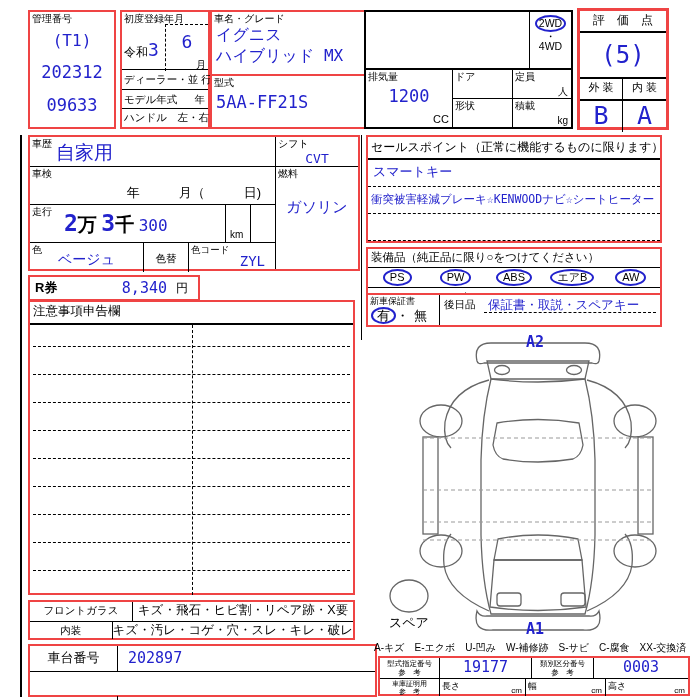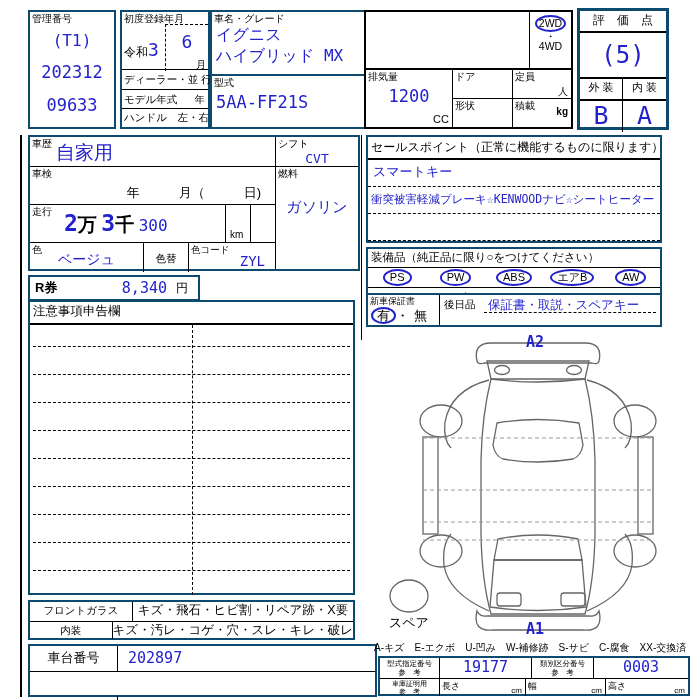--- a/index.html
+++ b/index.html
@@ -1,18 +1,18 @@
 <!DOCTYPE html>
 <html><head>
 <meta charset="utf-8">
 <style>
   html,body{margin:0;padding:0;background:#fff;}
   #sheet{position:relative;width:700px;height:700px;background:#fff;
          font-family:"Liberation Sans",sans-serif;color:#000;overflow:hidden;}
-  .box{position:absolute;border:2px solid #0c4a6e;box-sizing:border-box;background:#fff;}
+  .box{position:absolute;border:2px solid #ef4444;box-sizing:border-box;background:#fff;}
   .cell{position:relative;box-sizing:border-box;}
   .lab{font-size:10px;line-height:11px;color:#000;}
   .lab-abs{position:absolute;top:1px;left:2px;font-size:10px;line-height:11px;white-space:nowrap;}
   .v{color:#2222cc;font-family:"DejaVu Sans Mono","Liberation Sans",monospace;}
   .row{display:flex;}
   .grow{flex:1;}
   .hline{position:absolute;background:#000;}
   .circ{border:2px solid #2222cc;border-radius:50%;padding:0 5px;display:inline-block;line-height:13px;}
   .dashline{position:absolute;border-top:1.5px dashed #000;height:0;}
   svg text{font-family:"DejaVu Sans Mono","Liberation Sans",monospace;}
@@ -87,21 +87,21 @@
             <div class="lab-abs">形状</div>
           </div>
       </div>
       <div class="grow" style="border-left:1px solid #000;">
         <div class="cell" style="height:50%;border-bottom:1px solid #000;">
           <div class="lab-abs">定員</div>
           <div class="lab" style="position:absolute;right:3px;bottom:1px;">人</div>
         </div>
         <div class="cell" style="height:50%;">
           <div class="lab-abs">積載</div>
-          <div class="lab" style="position:absolute;right:3px;bottom:10px;font-weight:bold;">kg</div>
+          <div class="lab" style="position:absolute;right:3px;bottom:1px;">kg</div>
         </div>
       </div>
     </div>
   </div>
 
   <div class="box" style="left:577px;top:8px;width:92px;height:122px;border-width:3px;">
     <div style="height:20px;border-bottom:2px solid #000;text-align:center;font-size:12px;line-height:19px;">評　価　点</div>
     <div class="v" style="height:44px;font-size:24px;text-align:center;line-height:44px;">(5)</div>
     <div class="row" style="height:20px;border-top:2px solid #000;border-bottom:2px solid #000;">
       <div style="width:50%;border-right:1px solid #000;text-align:center;font-size:11px;line-height:17px;box-sizing:border-box;">外 装</div>

